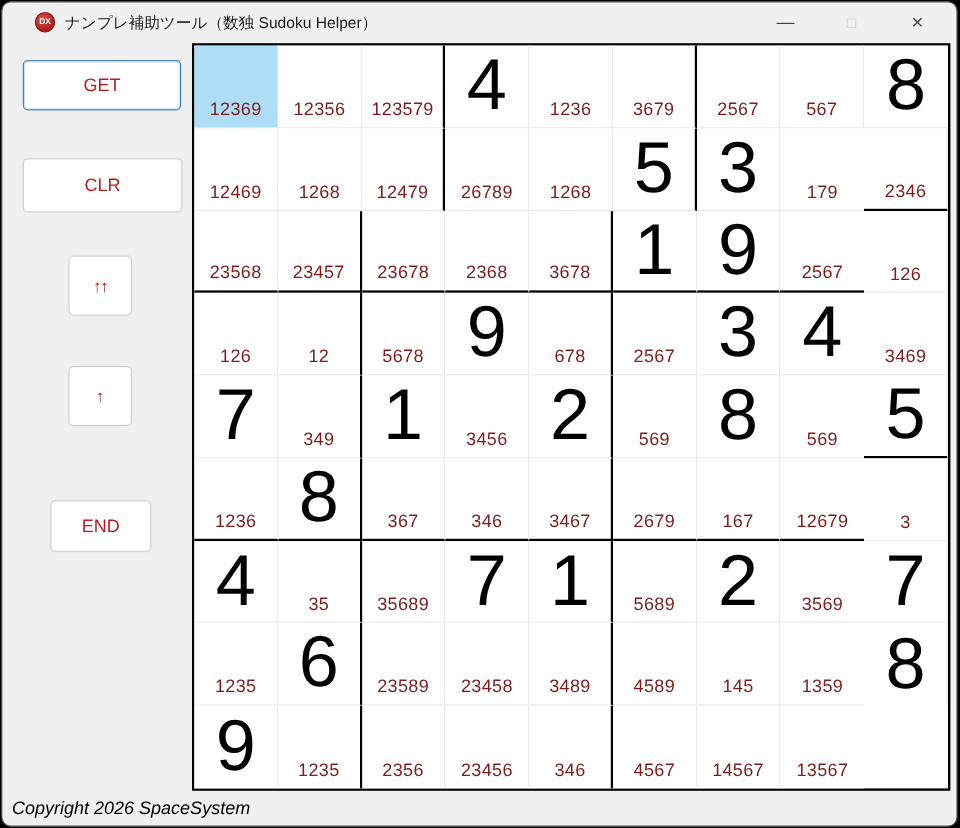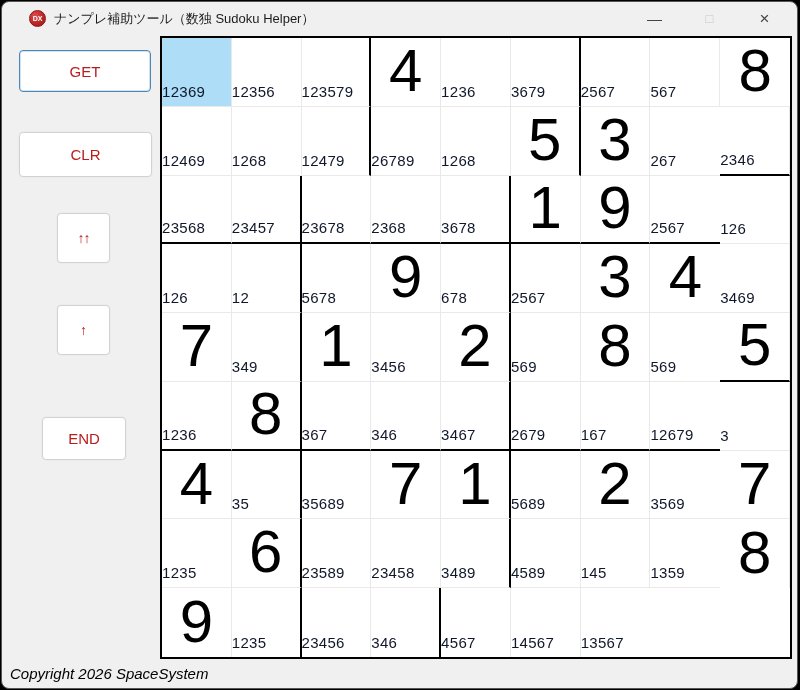--- a/index.html
+++ b/index.html
@@ -41,22 +41,22 @@
           grid-template-rows:repeat(9,1fr); }
   .cell { position:relative; background:#fff;
           border-right:1px solid #e9e9e9; border-bottom:1px solid #e9e9e9; }
   .cell.c9 { border-right:none; }
   .cell.r9 { border-bottom:none; }
   .cell.br3 { border-right:2px solid #000000; }
   .cell.bb3 { border-bottom:2px solid #000; }
   .big { position:absolute; inset:0; display:flex; align-items:center;
          justify-content:center; font-size:60px; line-height:1; color:#000;
          padding-bottom:2px; }
-  .cand { position:absolute; left:0; right:0; bottom:6px; text-align:left;
-          font-size:15px; color:#0f172a; letter-spacing:0.3px; }
+  .cand { position:absolute; left:0; right:0; bottom:6px; text-align:center;
+          font-size:15px; color:#7f1d1d; letter-spacing:0.3px; }
   
   .copyright { position:absolute; left:8px; bottom:6px; font-size:15px;
                font-style:italic; color:#000; }
 </style>
 </head>
 <body>
 
 <div class="window">
 
   <div class="titlebar">
@@ -118,21 +118,21 @@
       <div class="cell">
         <span class="cand">1268</span>
       </div>
       <div class="cell br3">
         <span class="big">5</span>
       </div>
       <div class="cell">
         <span class="big">3</span>
       </div>
       <div class="cell c9">
-        <span class="cand">267</span>
+        <span class="cand">179</span>
       </div>
       <div class="cell bb3">
         <span class="cand">2346</span>
       </div>
       <div class="cell bb3">
         <span class="cand">23568</span>
       </div>
       <div class="cell br3 bb3">
         <span class="cand">23457</span>
       </div>
@@ -292,20 +292,23 @@
       <div class="cell r9">
         <span class="big">8</span>
       </div>
       <div class="cell r9">
         <span class="big">9</span>
       </div>
       <div class="cell r9 br3">
         <span class="cand">1235</span>
       </div>
       <div class="cell r9">
+        <span class="cand">2356</span>
+      </div>
+      <div class="cell r9">
         <span class="cand">23456</span>
       </div>
       <div class="cell r9 br3">
         <span class="cand">346</span>
       </div>
       <div class="cell r9">
         <span class="cand">4567</span>
       </div>
       <div class="cell r9">
         <span class="cand">14567</span>

